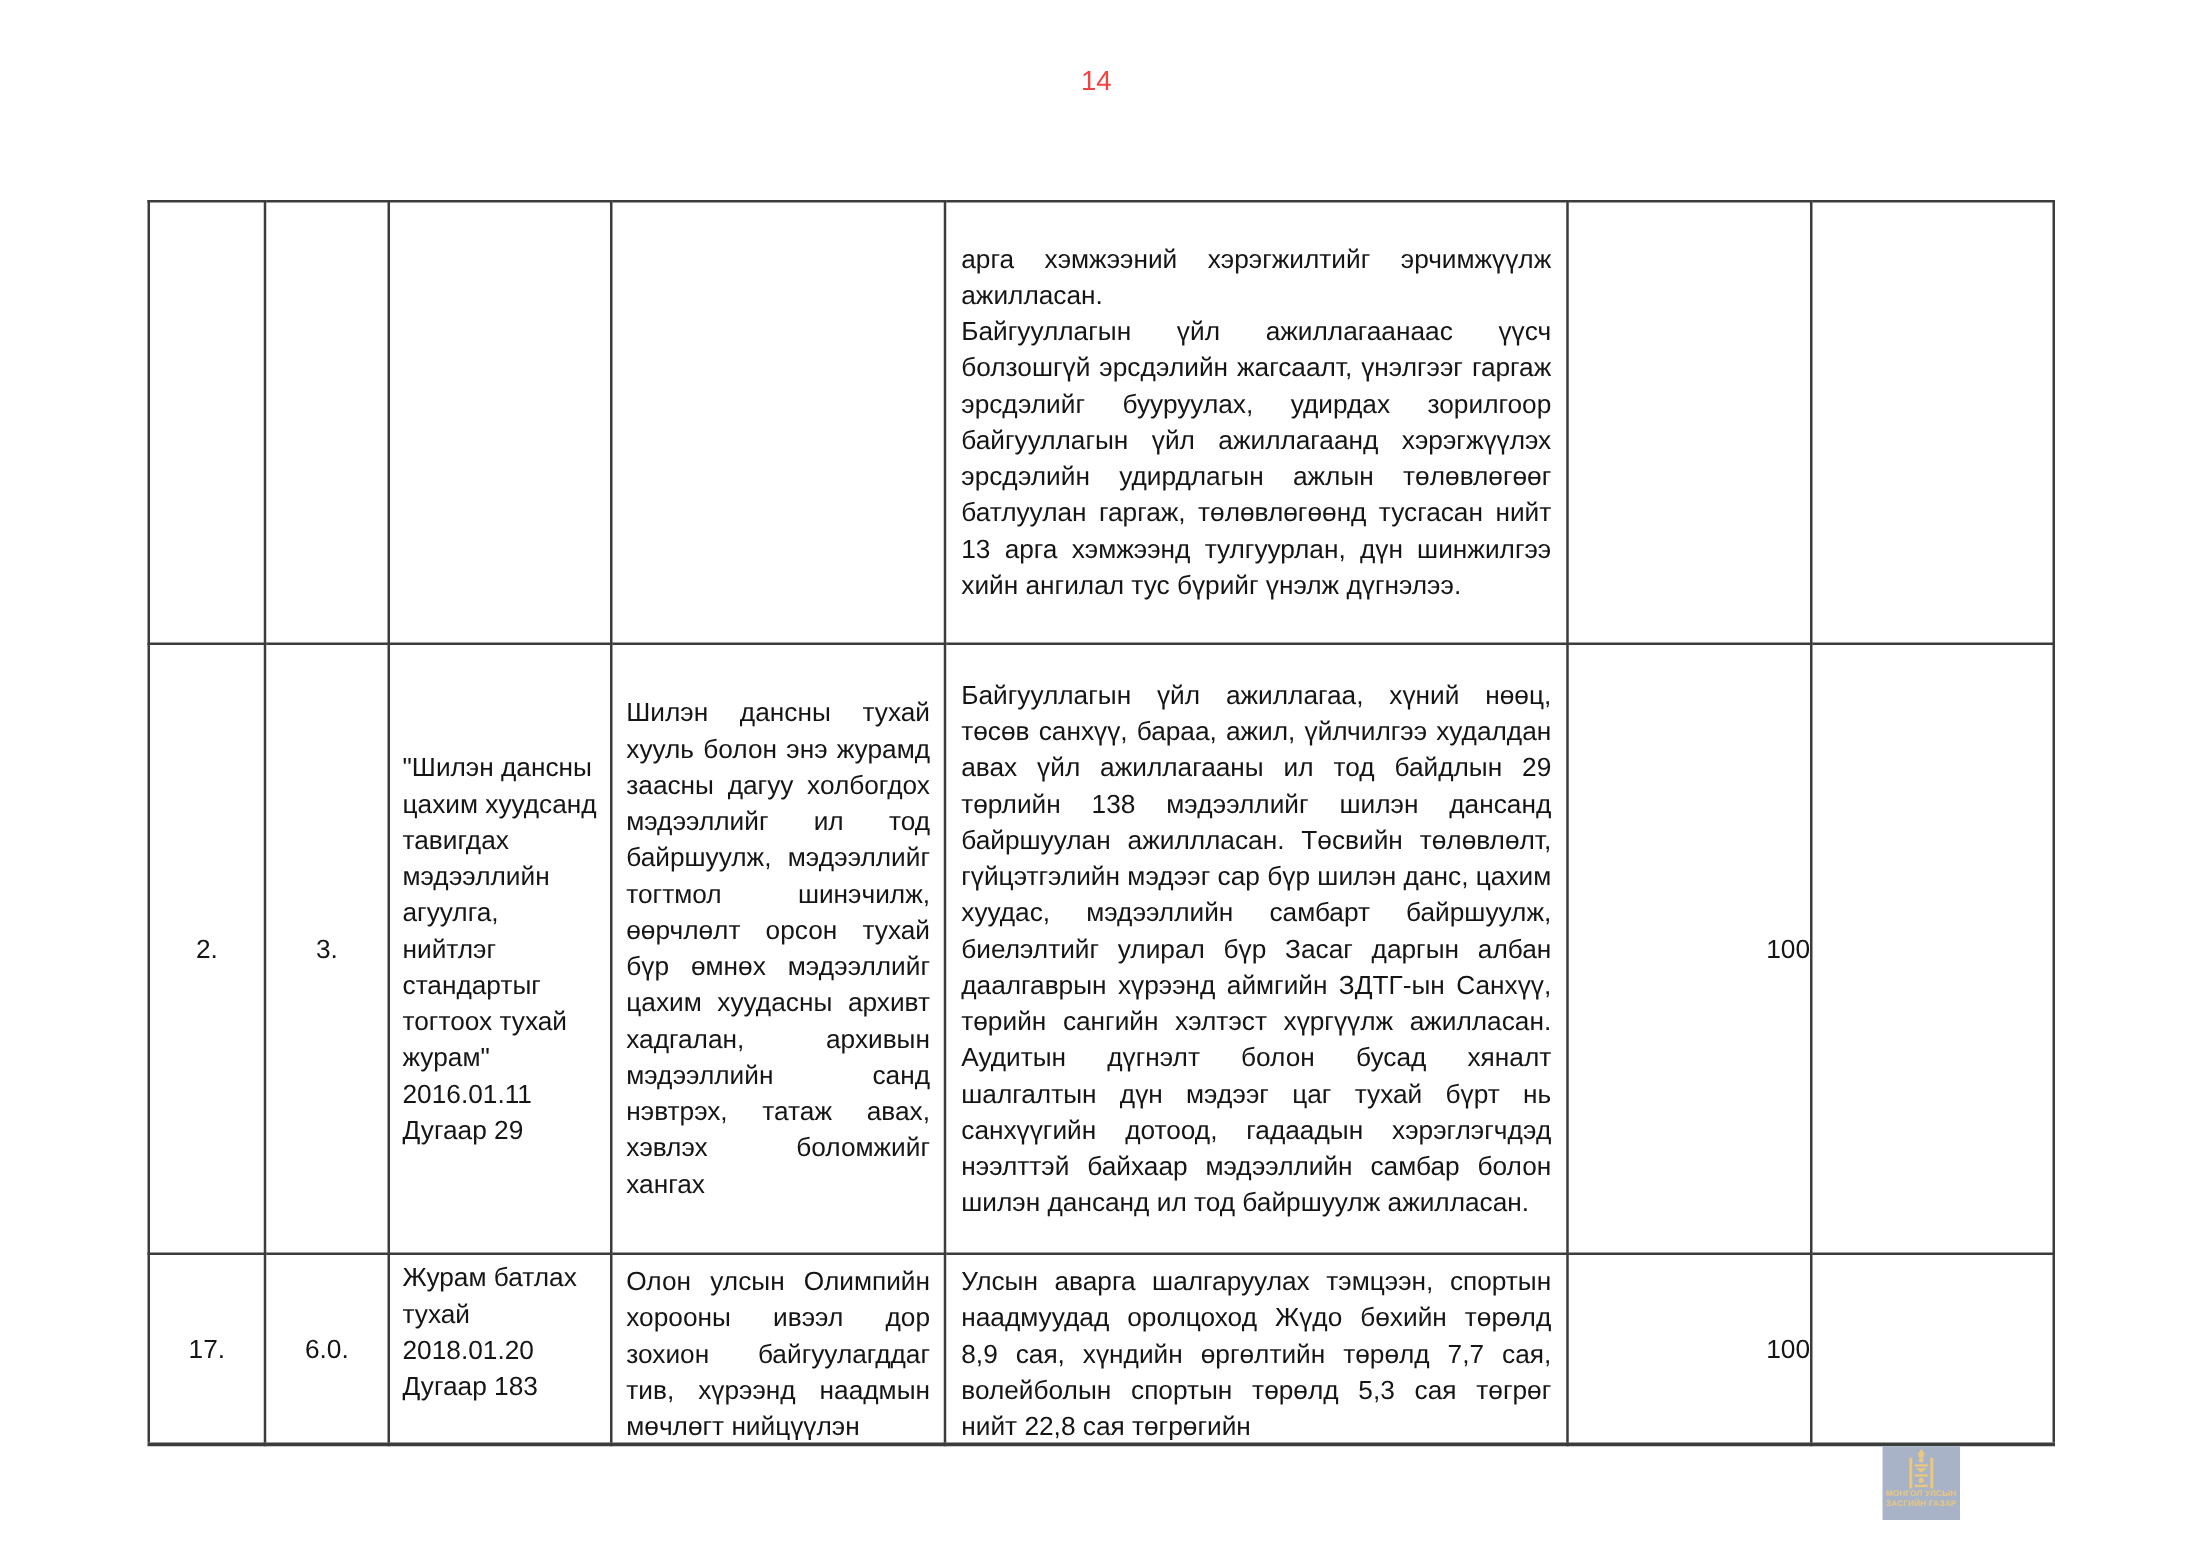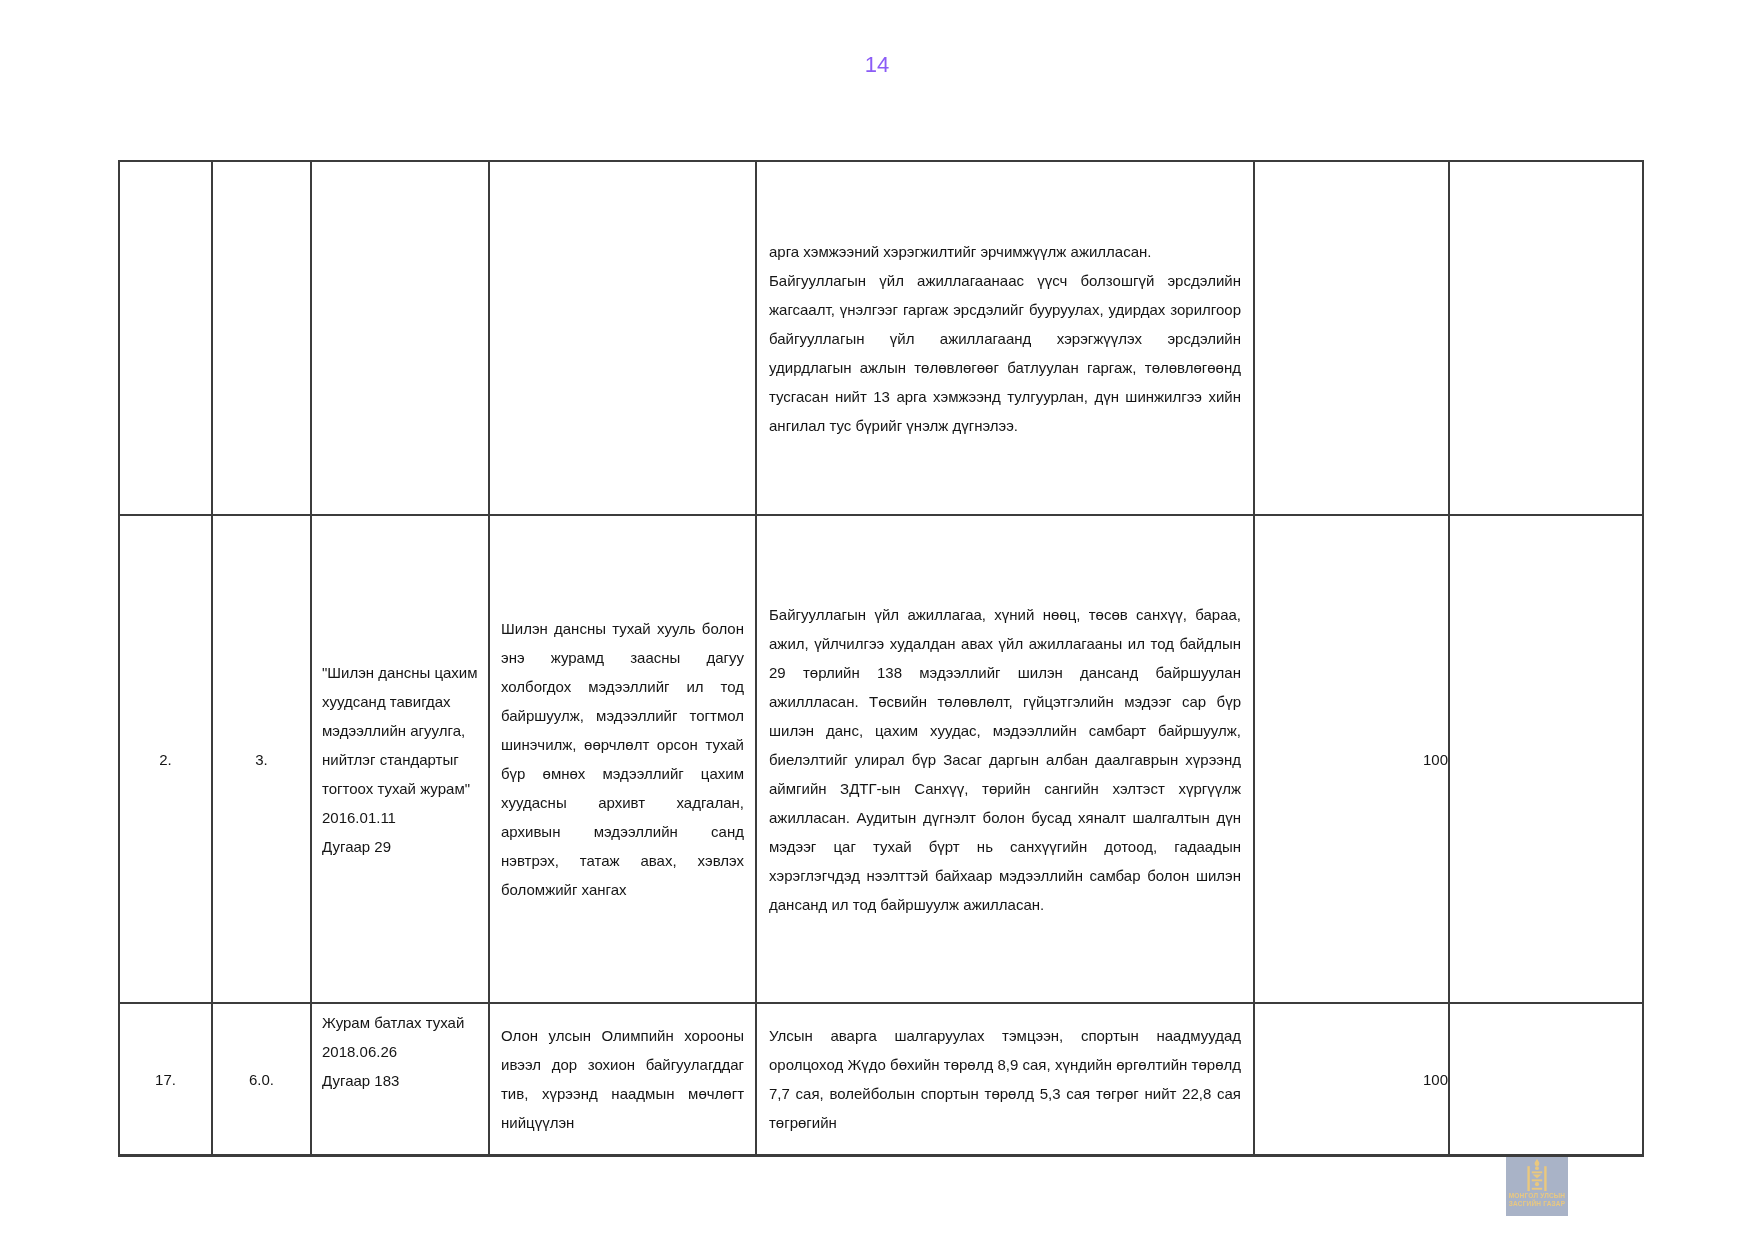--- a/index.html
+++ b/index.html
@@ -3,26 +3,26 @@
 <meta charset="utf-8">
 <style>
   html,body{margin:0;padding:0;}
   body{
     width:1754px;height:1240px;position:relative;background:#ffffff;
     font-family:"Liberation Sans","DejaVu Sans",sans-serif;color:#151515;
     overflow:hidden;
   }
   .page-number{
     position:absolute;top:52px;left:0;width:1754px;text-align:center;
-    font-size:22px;color:#8b5cf6;
+    font-size:22px;color:#ef4444;
   }
   .doc-table-wrap{position:absolute;left:118px;top:160px;}
   table.doc-table{
     border-collapse:collapse;table-layout:fixed;width:1524px;
-    font-size:15px;line-height:29px;
+    font-size:21px;line-height:29px;
   }
   table.doc-table{border:2px solid #3c3c3c;border-bottom:3px solid #3c3c3c;}
   table.doc-table td{
     border:2px solid #3c3c3c;
     padding:0;vertical-align:middle;
     overflow:hidden;
   }
   td.c-num,td.c-ref{text-align:center;}
   td.c-title{text-align:left;vertical-align:middle;}
   td.c-title .cellpad{padding:4px 10px;white-space:pre-line;}
@@ -94,21 +94,21 @@
         <td class="c-score">100</td>
         <td class="c-note"></td>
       </tr>
 
       <tr class="r-17">
         <td class="c-num">17.</td>
         <td class="c-ref">6.0.</td>
         <td class="c-title">
           <div class="clip">
               <div class="cellpad">Журам батлах тухай
-2018.06.26
+2018.01.20
 Дугаар 183</div>
             </div>
         </td>
         <td class="c-req">
           <div class="clip">
               <div class="cellpad">Олон улсын Олимпийн хорооны ивээл дор зохион байгуулагддаг тив, хүрээнд наадмын мөчлөгт нийцүүлэн</div>
             </div>
         </td>
         <td class="c-res">
           <div class="clip">

